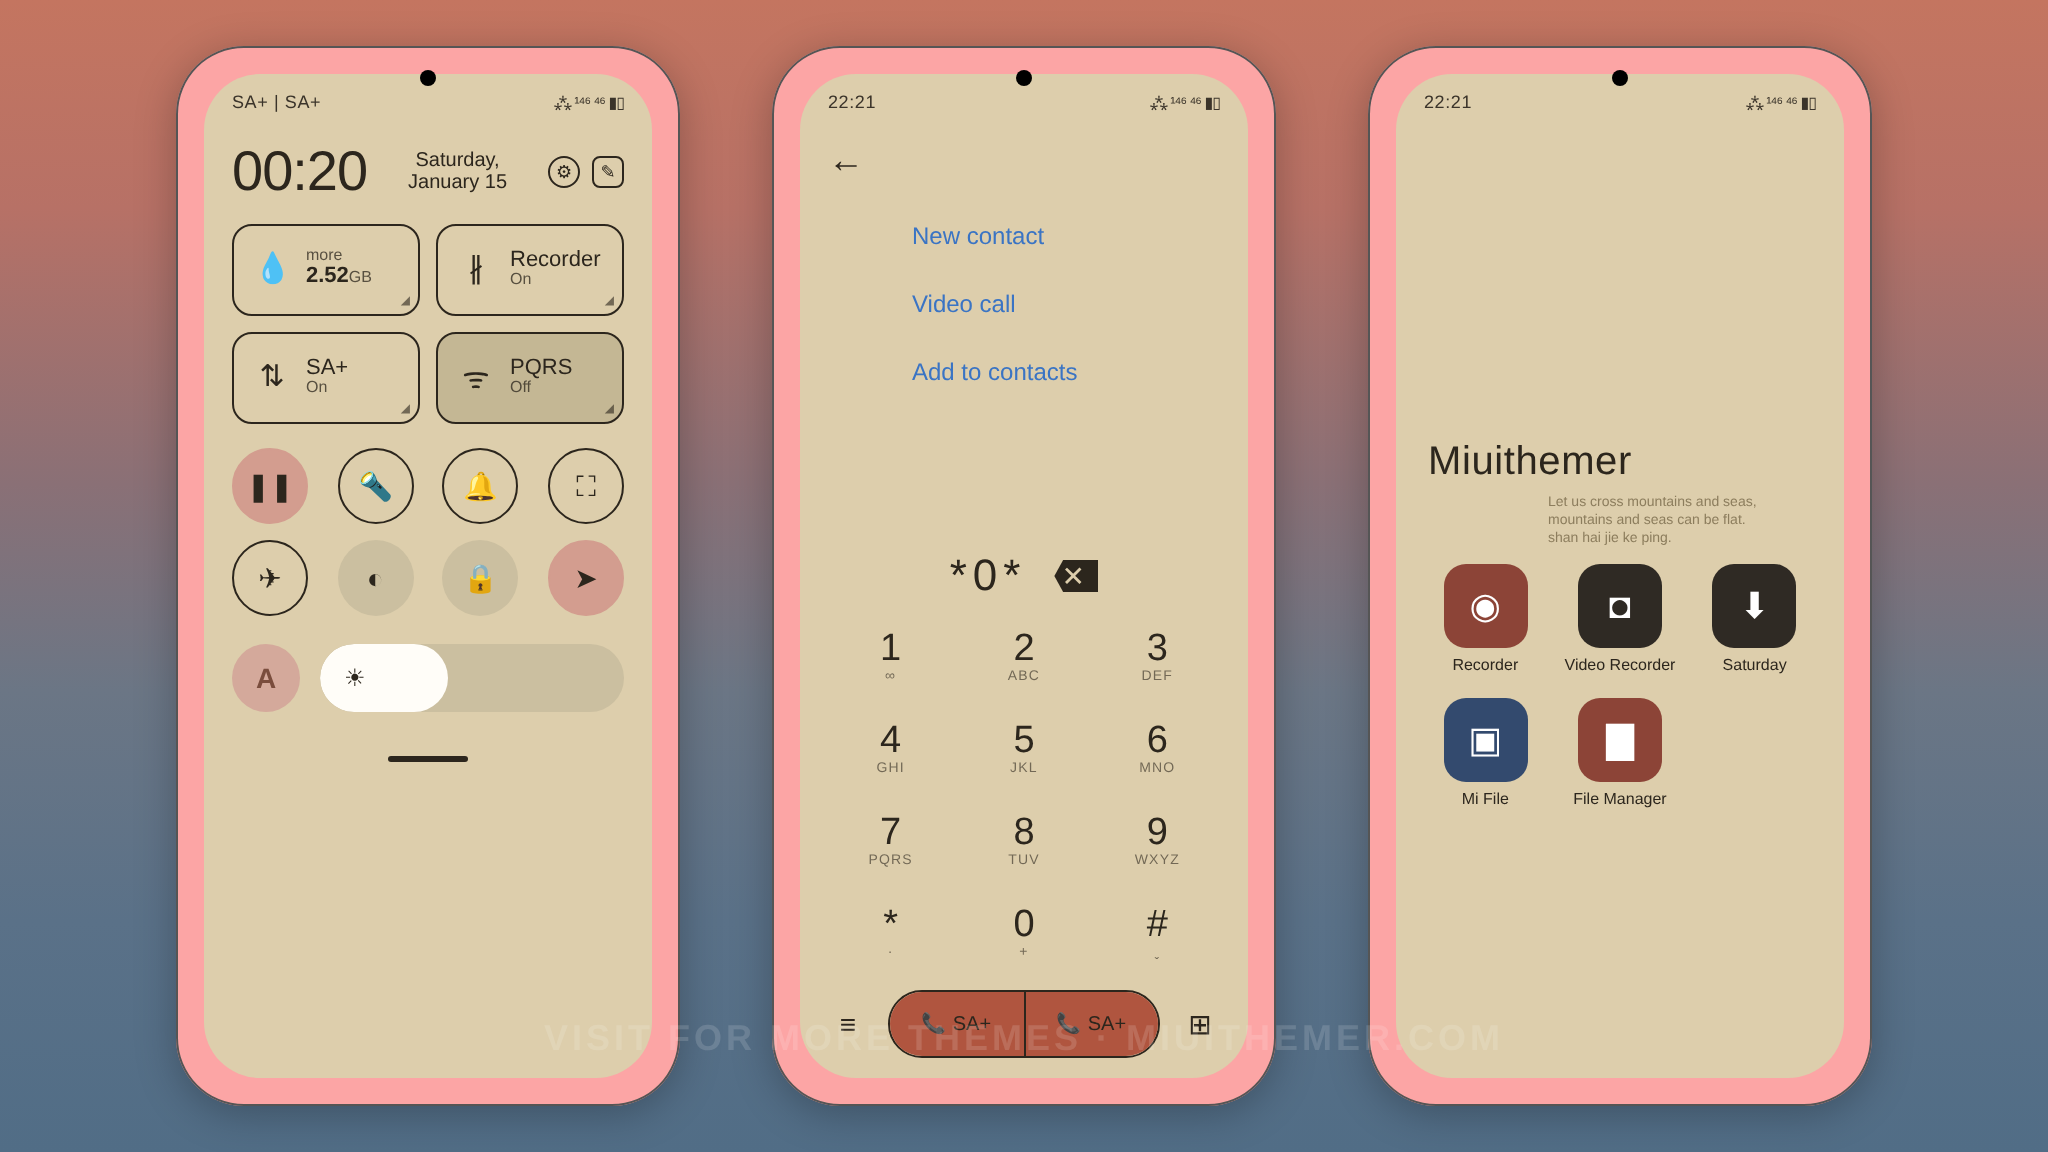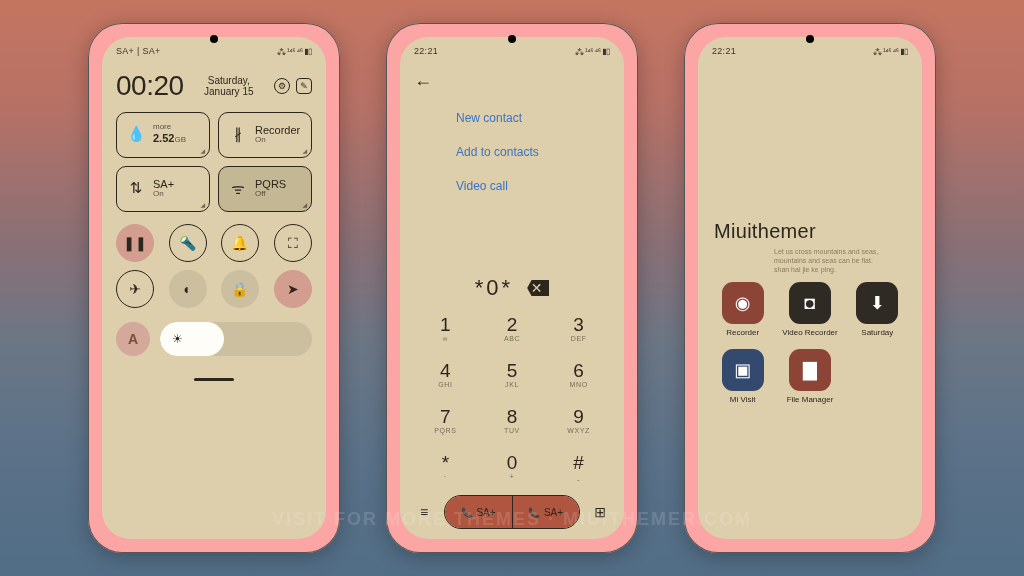--- a/index.html
+++ b/index.html
@@ -172,22 +172,22 @@
     <div class="dial">
       <div class="status">
         <span>22:21</span>
         <span class="ico">⁂ ¹⁴⁶ ⁴⁶ ▮▯</span>
       </div>
       <div class="dhdr">
         <span class="bk">←</span>
       </div>
       <div class="actions">
         <div>New contact</div>
+        <div>Video call</div>
         <div>Add to contacts</div>
-        <div>Video call</div>
       </div>
       <div style="flex:1"></div>
       <div class="num-disp">
         <span>*0*</span>
         <span class="bsp">✕</span>
       </div>
       <div class="pad" id="keypad">
           <div class="key"><span class="n">1</span><span class="l">∞</span></div>
           <div class="key"><span class="n">2</span><span class="l">ABC</span></div>
           <div class="key"><span class="n">3</span><span class="l">DEF</span></div>
@@ -231,21 +231,21 @@
           <div class="app">
             <div class="aicon ai-scr">◘</div>
             <div>Video Recorder</div>
           </div>
           <div class="app">
             <div class="aicon ai-dl">⬇</div>
             <div>Saturday</div>
           </div>
           <div class="app">
             <div class="aicon ai-vid">▣</div>
-            <div>Mi Visit</div>
+            <div>Mi File</div>
           </div>
           <div class="app">
             <div class="aicon ai-fm">▇</div>
             <div>File Manager</div>
           </div>
         </div>
     </div>
   </div>
 </div>
 

